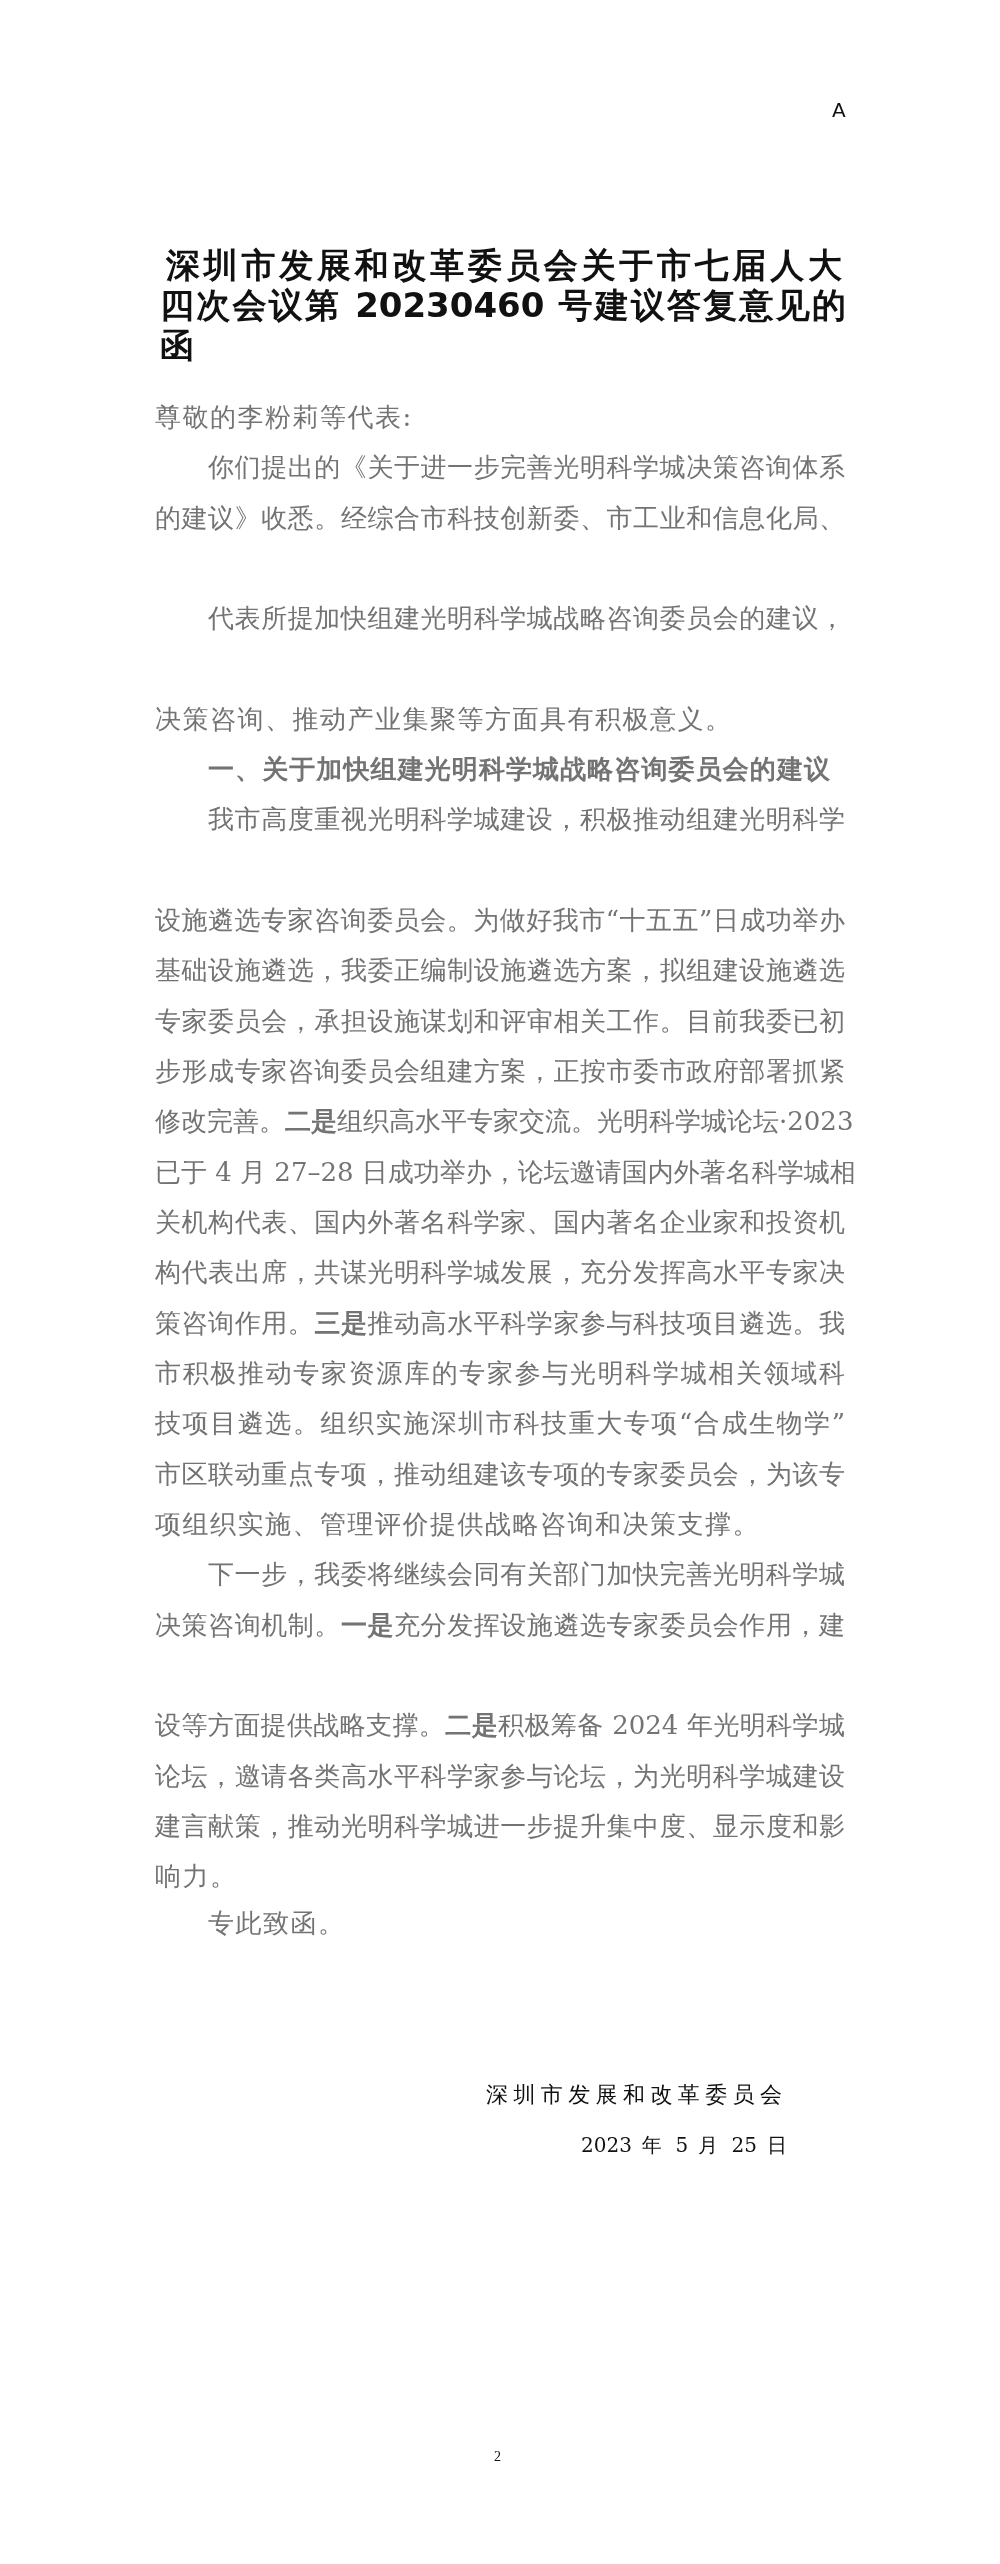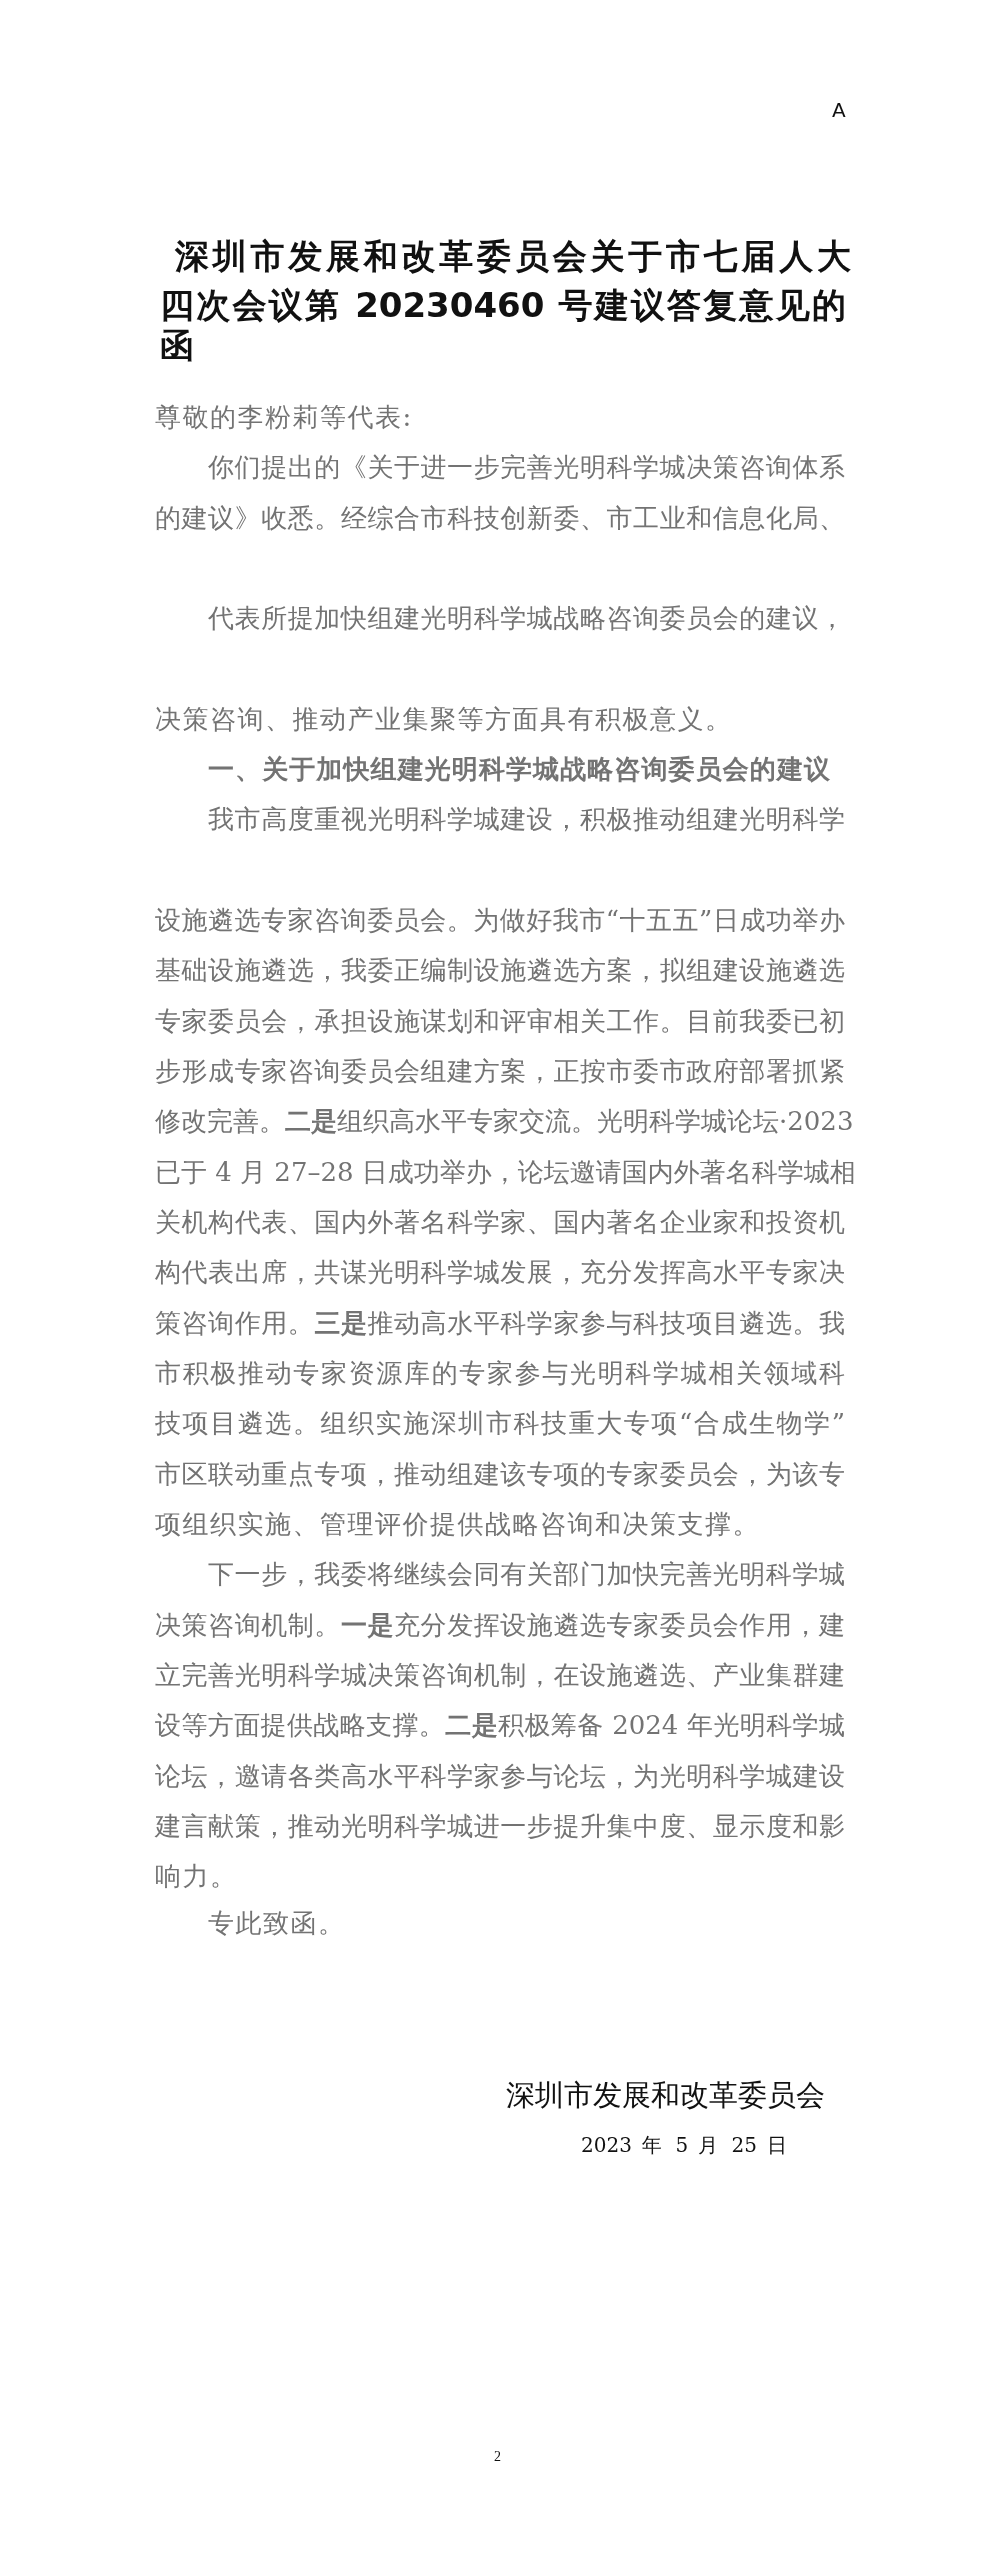--- a/index.html
+++ b/index.html
@@ -4,33 +4,33 @@
 <style>
   html, body { margin: 0; padding: 0; background: #ffffff; }
   body { width: 1000px; height: 2564px; position: relative; overflow: hidden; color: #111; }
   .page { position: absolute; left: 0; top: 0; width: 1000px; height: 2564px; background: #fff; }
   .corner-mark {
     position: absolute; left: 832px; top: 98px; font-family: "DejaVu Sans", sans-serif;
     font-size: 20px; line-height: 24px; color: #111;
   }
   .title { position: absolute; left: 160px; width: 686px; font-family: "DejaVu Sans", sans-serif;
     font-size: 34px; line-height: 40px; font-weight: bold; color: #111; text-align: justify; text-align-last: justify; letter-spacing: 0; }
-  .title.l1 { top: 236px; left: 166px; width: 676px; margin-left: 9px; }
+  .title.l1 { top: 245px; left: 166px; width: 676px; }
   .title.l2 { top: 285px; left: 160px; width: 686px; }
   .line {
     position: absolute; left: 155px; width: 690px; height: 50px;
     font-family: "DejaVu Serif", serif; font-size: 26px; line-height: 30px; color: #737373;
     white-space: nowrap; text-align: justify; text-align-last: justify;
   }
   .line.indent { left: 208px; width: 637px; }
   .line.short { text-align-last: left; letter-spacing: 1.5px; }
   .line .b, .line.heading { font-weight: bold; }
   .line.heading { font-family: Liberation Sans, sans-serif; }
-  .signature { position: absolute; left: 506px; top: 2080px; width: 296px; font-family: "DejaVu Serif", serif;
-    font-size: 29px; line-height: 30px; text-align: justify; text-align-last: justify; white-space: nowrap; }
+  .signature { position: absolute; left: 486px; top: 2080px; width: 296px; font-family: "DejaVu Serif", serif;
+    font-size: 22px; line-height: 30px; text-align: justify; text-align-last: justify; white-space: nowrap; }
   .date { position: absolute; left: 533px; top: 2130px; width: 206px; font-family: "DejaVu Serif", serif;
     font-size: 20px; line-height: 30px; text-align: justify; text-align-last: justify; white-space: nowrap; margin-left: 48px; }
   .page-number { position: absolute; left: 494px; top: 2449px; font-family: "Liberation Serif", serif; font-size: 14px; line-height: 16px; }
 </style>
 </head>
 <body>
 
 <div class="page">
   <div class="corner-mark">A</div>
 
@@ -58,21 +58,20 @@
     <span>策咨询作用。</span><span class="b">三是</span><span>推动高水平科学家参与科技项目遴选。我</span>
   </div>
   <div class="line" style="top:1358px">市积极推动专家资源库的专家参与光明科学城相关领域科</div>
   <div class="line" style="top:1408px">技项目遴选。组织实施深圳市科技重大专项“合成生物学”</div>
   <div class="line" style="top:1459px">市区联动重点专项，推动组建该专项的专家委员会，为该专</div>
   <div class="line short" style="top:1509px">项组织实施、管理评价提供战略咨询和决策支撑。</div>
   <div class="line indent" style="top:1559px">下一步，我委将继续会同有关部门加快完善光明科学城</div>
   <div class="line" style="top:1610px">
     <span>决策咨询机制。</span><span class="b">一是</span><span>充分发挥设施遴选专家委员会作用，建</span>
   </div>
-  <div class="line" style="top:1660px">立完善光明科学城决策咨询机制，在设施遴选、产业集群建</div>
   <div class="line" style="top:1710px">
     <span>设等方面提供战略支撑。</span><span class="b">二是</span><span>积极筹备 2024 年光明科学城</span>
   </div>
   <div class="line" style="top:1761px">论坛，邀请各类高水平科学家参与论坛，为光明科学城建设</div>
   <div class="line" style="top:1811px">建言献策，推动光明科学城进一步提升集中度、显示度和影</div>
   <div class="line short" style="top:1861px">响力。</div>
   <div class="line indent short" style="top:1908px">专此致函。</div>
 
   <div class="signature">深圳市发展和改革委员会</div>
   <div class="date">2023 年 5 月 25 日</div>

